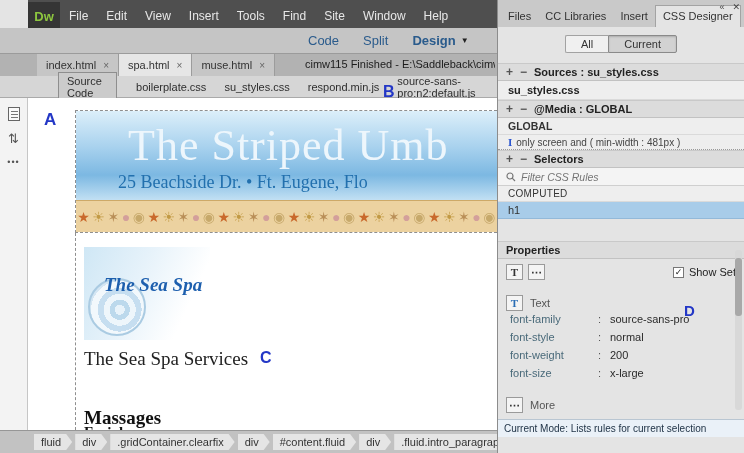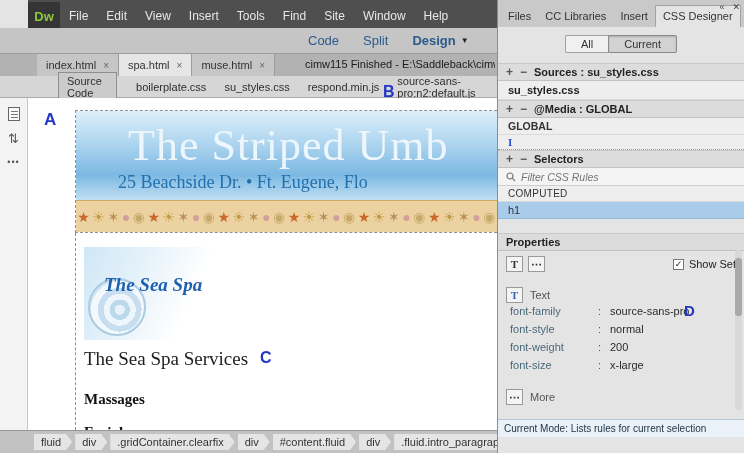--- a/index.html
+++ b/index.html
@@ -44,21 +44,21 @@
   .preview-header { position: absolute; left: 0; right: 0; top: 0; bottom: 32px; background: linear-gradient(180deg, #dceffa 0%, #a9d2ee 40%, #7cb8e2 72%, #c2e0f3 100%); }
   .site-title { position: absolute; left: 52px; top: 9px; font-family: Liberation Serif, serif; font-size: 44px; color: #edf6fc; letter-spacing: 1px; white-space: nowrap; }
   .site-address { position: absolute; left: 42px; top: 61px; font-family: "Liberation Serif", serif; font-size: 18px; color: #2270ae; white-space: nowrap; }
   .shell-strip { position: absolute; left: 0; right: 0; bottom: 0; height: 32px; background: #ecd2a0; border-top: 1px solid #cda968; display: flex; align-items: center; justify-content: space-around; font-size: 14px; overflow: hidden; }
   .content-border { position: absolute; left: 47px; top: 135px; bottom: 0; width: 0; border-left: 1px dashed #8f8f8f; }
   .logo-box { position: absolute; left: 56px; top: 149px; width: 126px; height: 93px; background: linear-gradient(115deg, #cfe7f5 0%, #e6f2fa 40%, #fff 78%); overflow: hidden; }
   .shell-spiral { position: absolute; left: 4px; bottom: 4px; width: 58px; height: 58px; border-radius: 50%; border: 2px solid #aacbe2;
     background: radial-gradient(circle at 55% 55%, #e8f3fa 0 12%, #bcd9ec 12% 24%, #eef6fb 24% 38%, #c6def0 38% 52%, #f2f8fc 52% 68%, #d4e6f3 68% 100%); }
   .logo-text { position: absolute; left: 20px; top: 27px; font-family: "Liberation Serif", serif; font-style: italic; font-weight: bold; font-size: 19px; color: #1d5fae; white-space: nowrap; }
   .services-heading { position: absolute; left: 56px; top: 250px; font-family: "Liberation Serif", serif; font-size: 19px; color: #222; }
-  .list-item-1 { position: absolute; left: 56px; top: 293px; font-family: "Liberation Serif", serif; font-weight: bold; font-size: 15px; color: #111; }
+  .list-item-1 { position: absolute; left: 56px; top: 309px; font-family: "Liberation Serif", serif; font-weight: bold; font-size: 19px; color: #111; }
   .list-item-2 { position: absolute; left: 56px; top: 326px; font-family: "Liberation Serif", serif; font-weight: bold; font-size: 15px; color: #111; }
 
   
   .tag-bar { position: absolute; left: 0; top: 430px; width: 497px; height: 23px; background: #c2c2c2; border-top: 1px solid #979797; display: flex; align-items: center; padding-left: 34px; gap: 3px; }
   .tag-chip { background: #e5e5e5; color: #333; font-size: 11px; padding: 2px 11px 2px 7px; white-space: nowrap;
     clip-path: polygon(0 0, calc(100% - 6px) 0, 100% 50%, calc(100% - 6px) 100%, 0 100%); }
 
   
   .panel { position: absolute; left: 497px; top: 0; width: 247px; height: 453px; background: #e4e4e4; border-left: 1px solid #8c8c8c; }
   .panel-tabs { position: relative; height: 27px; background: #c9c9c9; display: flex; align-items: flex-end; padding-left: 3px; }
@@ -73,21 +73,21 @@
   .hdr-btn { color: #555; font-size: 12px; line-height: 1; }
   .list-row { height: 19px; display: flex; align-items: center; padding: 0 10px; background: #eee; border-bottom: 1px solid #dadada; }
   .row-source { font-weight: bold; color: #222; }
   .row-global { height: 17px; font-weight: bold; font-size: 10.5px; }
   .row-media { height: 15px; font-size: 10px; color: #444; border-bottom: 1px dotted #9a9a9a; }
   .ibeam { font-family: "Liberation Serif", serif; color: #2a55d0; font-weight: bold; font-size: 11px; margin-right: 4px; }
   .filter-row { height: 18px; display: flex; align-items: center; gap: 5px; padding: 0 8px; background: #f4f4f4; border-bottom: 1px solid #cfcfcf; }
   .filter-input { border: none; background: transparent; font-style: italic; font-size: 10.5px; color: #888; outline: none; width: 150px; font-family: Liberation Sans, sans-serif; }
   .row-computed { height: 16px; font-size: 10px; letter-spacing: .3px; }
   .row-h1 { height: 17px; background: #a8cce9; border-bottom: 1px solid #93b9d9; }
-  .props-header { margin-top: 14px; text-align: right; }
+  .props-header { margin-top: 22px; text-align: right; }
   .props-toolbar { height: 26px; display: flex; align-items: center; padding: 0 8px; gap: 5px; }
   .cat-box { width: 17px; height: 16px; border: 1px solid #9a9a9a; background: #f4f4f4; display: flex; align-items: center; justify-content: center; font-size: 11px; color: #333; font-weight: bold; }
   .show-set { margin-left: auto; display: flex; align-items: center; gap: 5px; color: #222; }
   .checkbox { width: 11px; height: 11px; border: 1px solid #777; background: #fff; display: flex; align-items: center; justify-content: center; font-size: 9px; color: #222; }
   .section-label { display: flex; align-items: center; gap: 7px; padding: 0 8px; margin-top: 8px; height: 20px; color: #555; }
   .cat-box.text-blue { color: #2a6db5; }
   .prop-row { display: flex; align-items: flex-start; height: 18px; padding: 0 12px; }
   .prop-name { width: 88px; color: #4a6a7a; }
   .prop-colon { width: 12px; color: #555; }
   .prop-value { color: #2b2b2b; }
@@ -255,20 +255,21 @@
     <div class="sec-header">
       <span class="hdr-btn">+</span>
       <span class="hdr-btn">−</span>
       <span>@Media : GLOBAL</span>
     </div>
     <div class="list-row row-global">
       <span>GLOBAL</span>
     </div>
     <div class="list-row row-media">
       <span class="ibeam">I</span>
+      <span>only screen and ( min-width : 481px )</span>
     </div>
 
     <div class="sec-header">
       <span class="hdr-btn">+</span>
       <span class="hdr-btn">−</span>
       <span>Selectors</span>
     </div>
     <div class="filter-row">
       <svg width="10" height="10" viewBox="0 0 10 10">
           <circle cx="4" cy="4" r="3" fill="none" stroke="#777" stroke-width="1.2"></circle>

